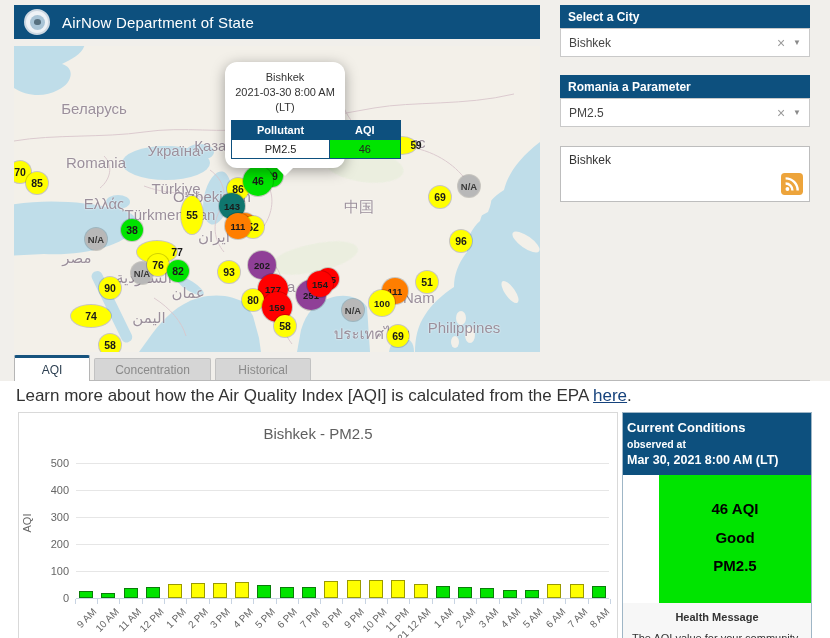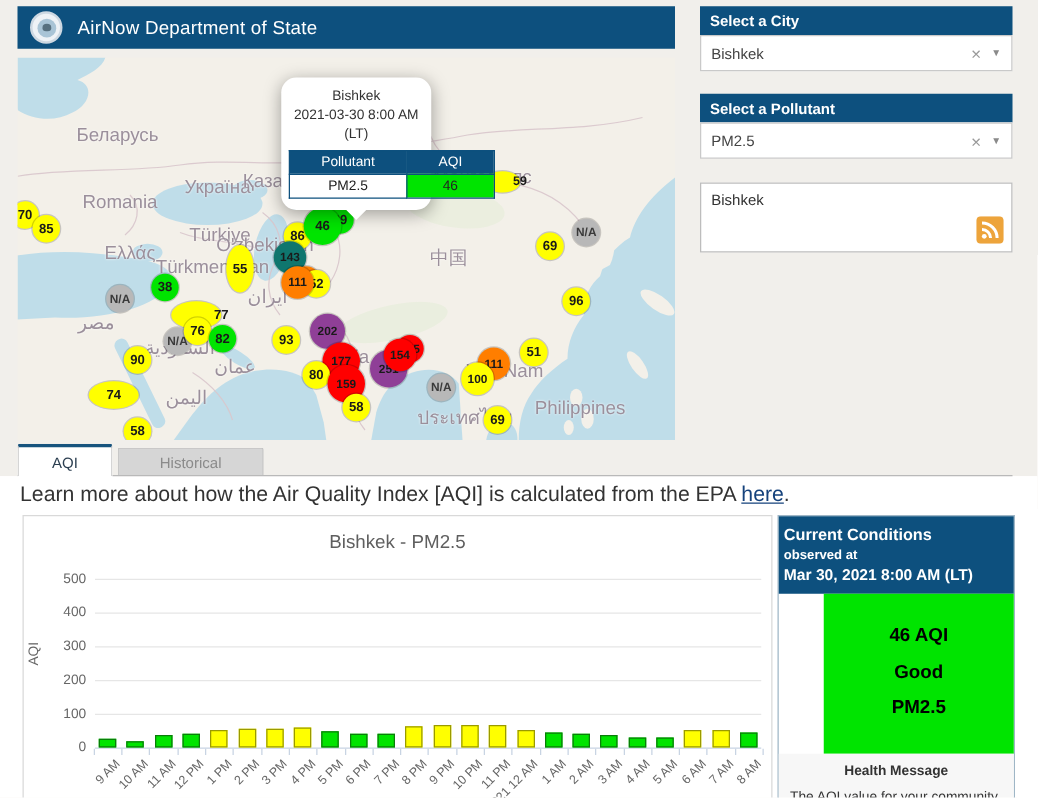--- a/index.html
+++ b/index.html
@@ -27,21 +27,21 @@
   .marker { position:absolute; border-radius:50%; display:flex; align-items:center; justify-content:center;
     font-weight:700; color:#1a1a1a; box-shadow:0 0 0 1px rgba(0,0,0,.18); cursor:pointer; }
 
   
   .map-popup { position:absolute; left:225px; top:62px; width:120px; background:#fff; border-radius:12px;
     box-shadow:0 3px 14px rgba(0,0,0,.35); padding:8px 6px 9px; z-index:30; }
   .map-popup::after { content:""; position:absolute; left:50%; bottom:-8px; margin-left:-8px;
     border-left:8px solid transparent; border-right:8px solid transparent; border-top:8px solid #fff; }
   .popup-head { text-align:center; font-size:11px; color:#333; line-height:1.35; }
   .popup-table { margin:5px auto 0; border-collapse:collapse; font-size:11px; }
-  .popup-table th { background:var(--navy,#0d507e); color:#fff; font-weight:400; padding:3px 25px;
+  .popup-table th { background:var(--navy,#0d507e); color:#fff; font-weight:700; padding:3px 25px;
     border:1px solid var(--navy,#0d507e); }
   .popup-table td { padding:3px 7px; text-align:center; border:1px solid var(--navy,#0d507e); color:#222; }
   .aqi-cell { background:var(--green,#00e400); font-weight:400; }
 
   
   .sidebar { position:absolute; left:560px; top:5px; width:250px; }
   .panel-label { background:var(--navy,#0d507e); color:#fff; font-size:12px; font-weight:700;
     padding:5px 8px; height:23px; }
   .select-box { background:#fff; border:1px solid #c9c9c9; height:29px; display:flex; align-items:center;
     padding:0 8px; font-size:12px; color:#444; cursor:pointer; }
@@ -239,39 +239,40 @@
 </div>
 
 <div class="sidebar">
   <div class="panel-label">Select a City</div>
   <div class="select-box">
     <span class="val">Bishkek</span>
     <span class="clear-x">×</span>
     <span class="caret">▼</span>
   </div>
   <div class="gap"></div>
-  <div class="panel-label">Select a Pollutant</div>
+  <div class="panel-label">Romania a Parameter</div>
   <div class="select-box">
     <span class="val">PM2.5</span>
     <span class="clear-x">×</span>
     <span class="caret">▼</span>
   </div>
   <div class="feed-box">
     <span>Bishkek</span>
     <svg class="rss" viewBox="0 0 24 24">
       <rect width="24" height="24" rx="4" fill="#eda43b"></rect>
       <circle cx="7" cy="17.5" r="2.1" fill="#fff"></circle>
       <path d="M5 11.5 a7.5 7.5 0 0 1 7.5 7.5" stroke="#fff" stroke-width="2.6" fill="none"></path>
       <path d="M5 5.8 a13.2 13.2 0 0 1 13.2 13.2" stroke="#fff" stroke-width="2.6" fill="none"></path>
     </svg>
   </div>
 </div>
 
 <div class="tabs">
   <div class="tab active">AQI</div>
+  <div class="tab">Concentration</div>
   <div class="tab">Historical</div>
 </div>
 <div class="tabs-line"></div>
 
 <div class="learn">
   <span>Learn more about how the Air Quality Index [AQI] is calculated from the EPA </span><a>here</a><span>.</span>
 </div>
 
 <div class="chart-box">
   <div class="chart-title">Bishkek - PM2.5</div>

